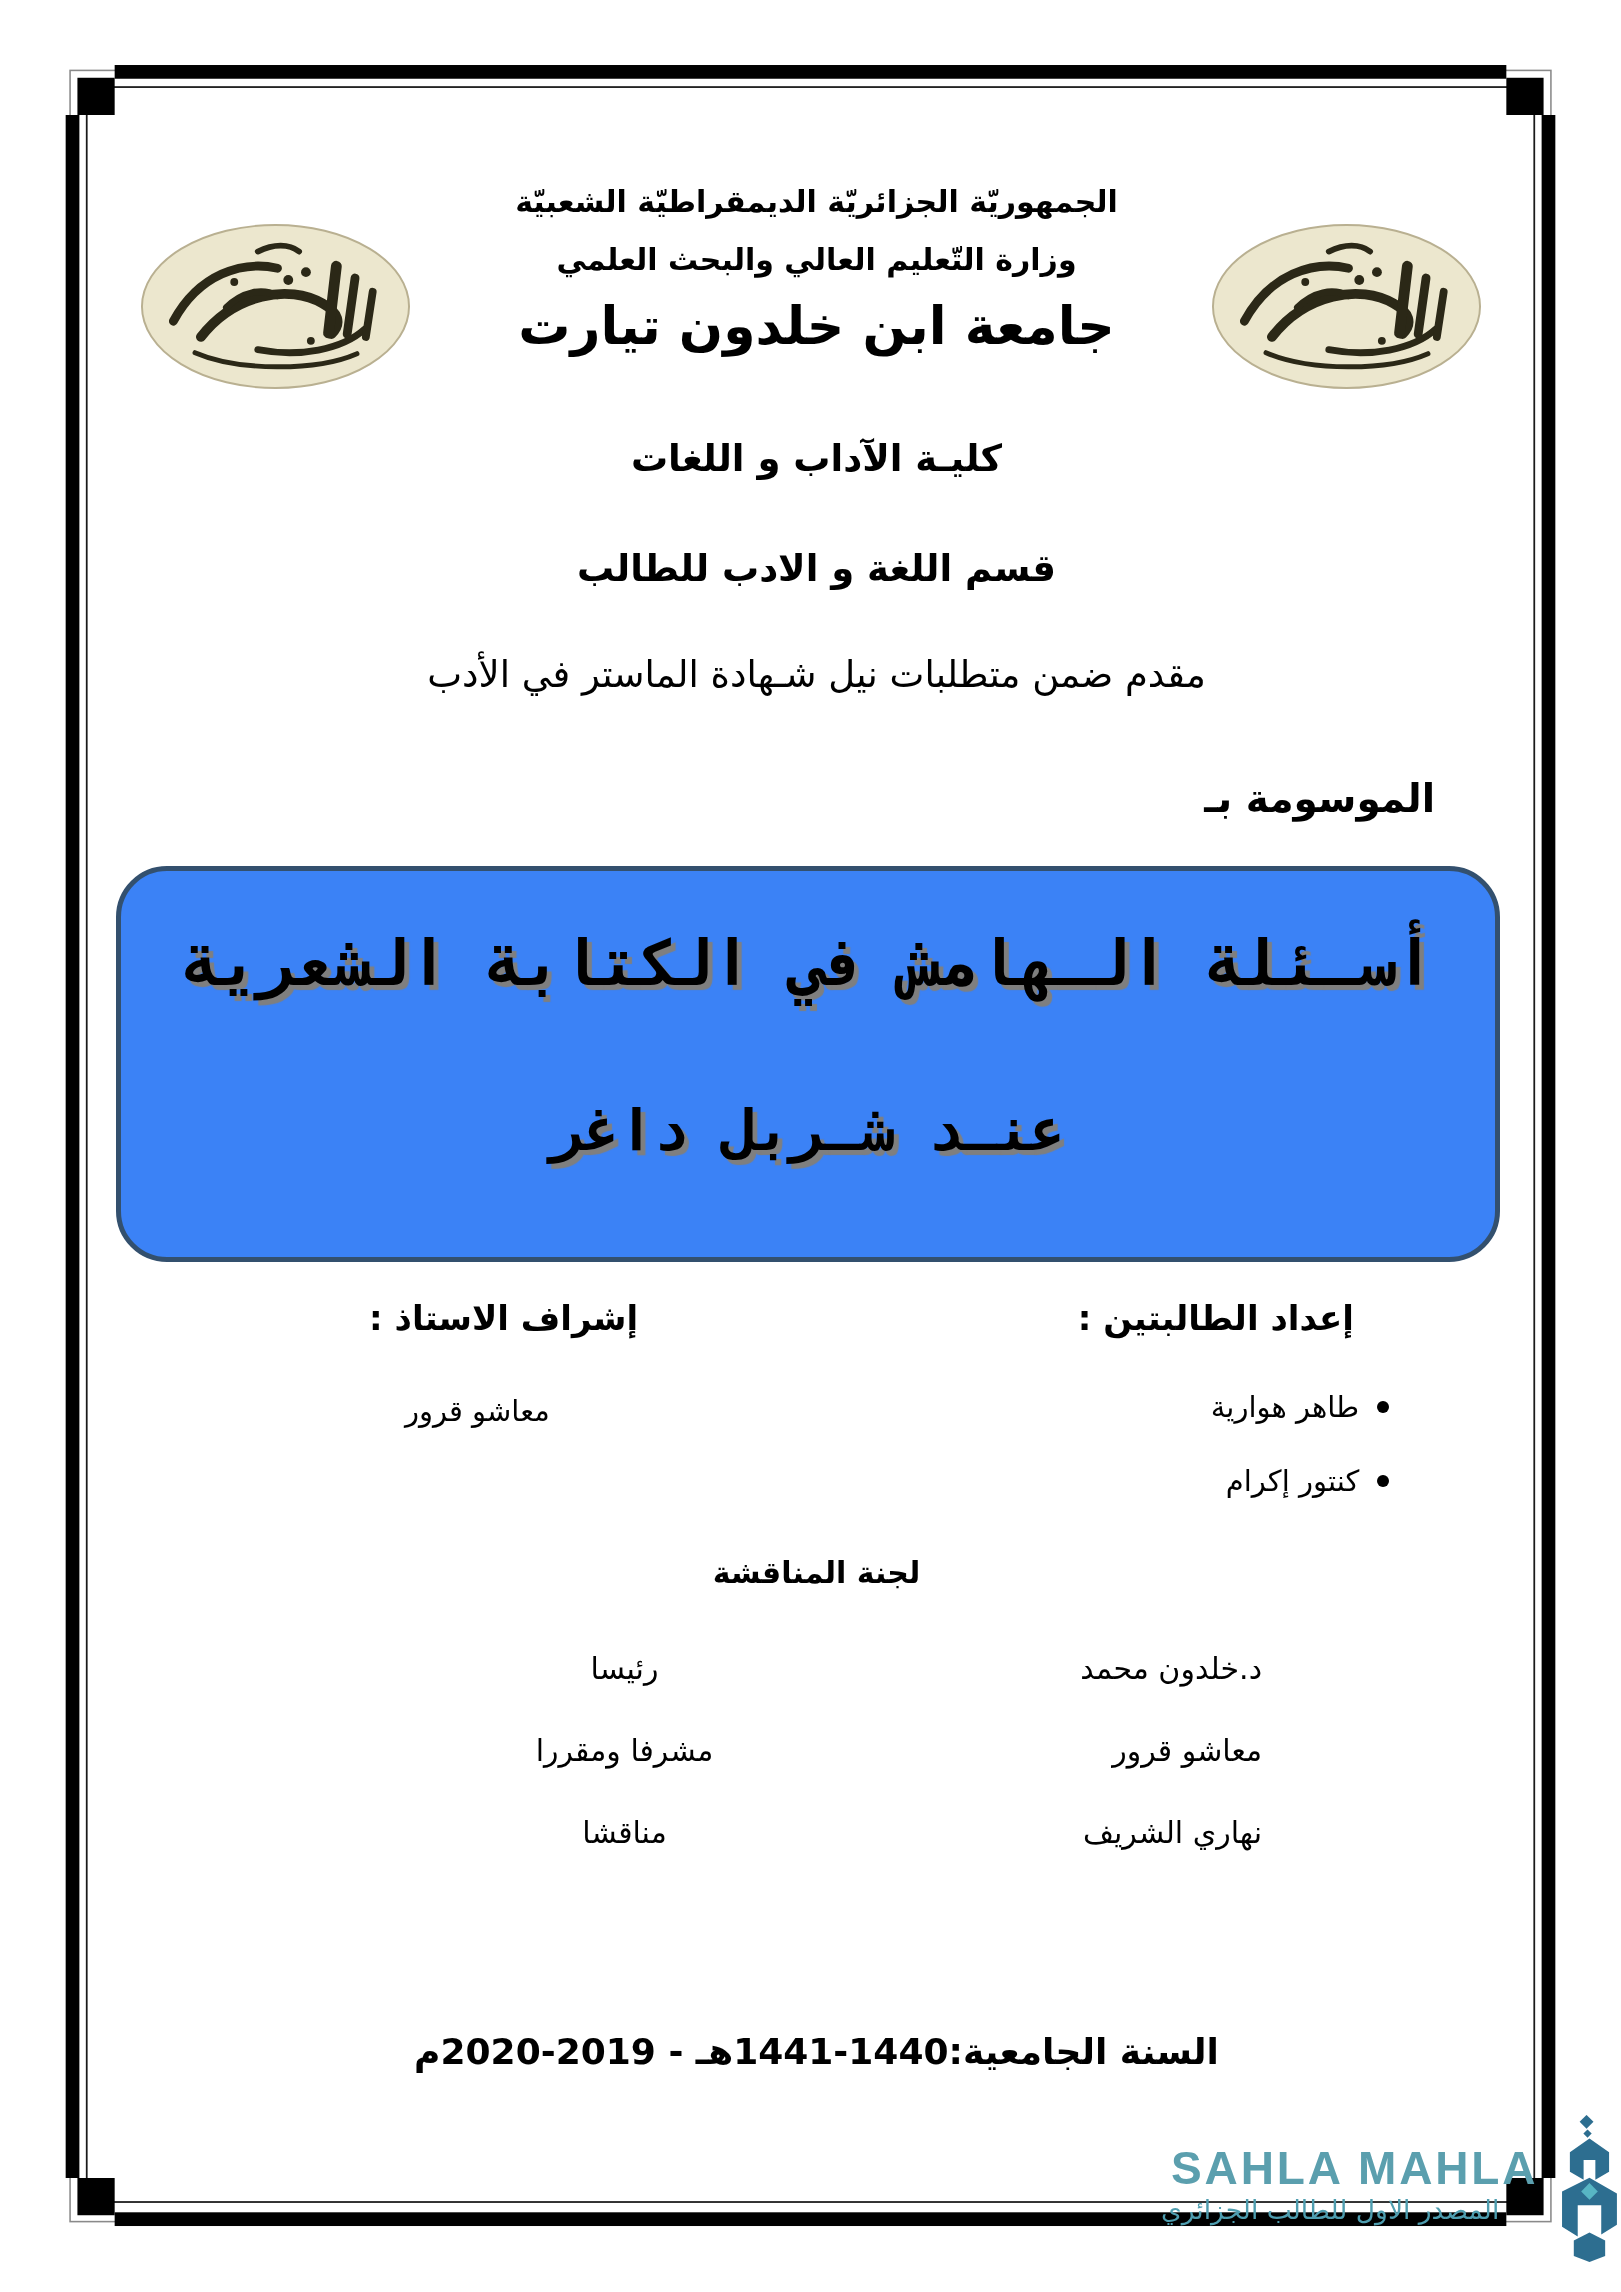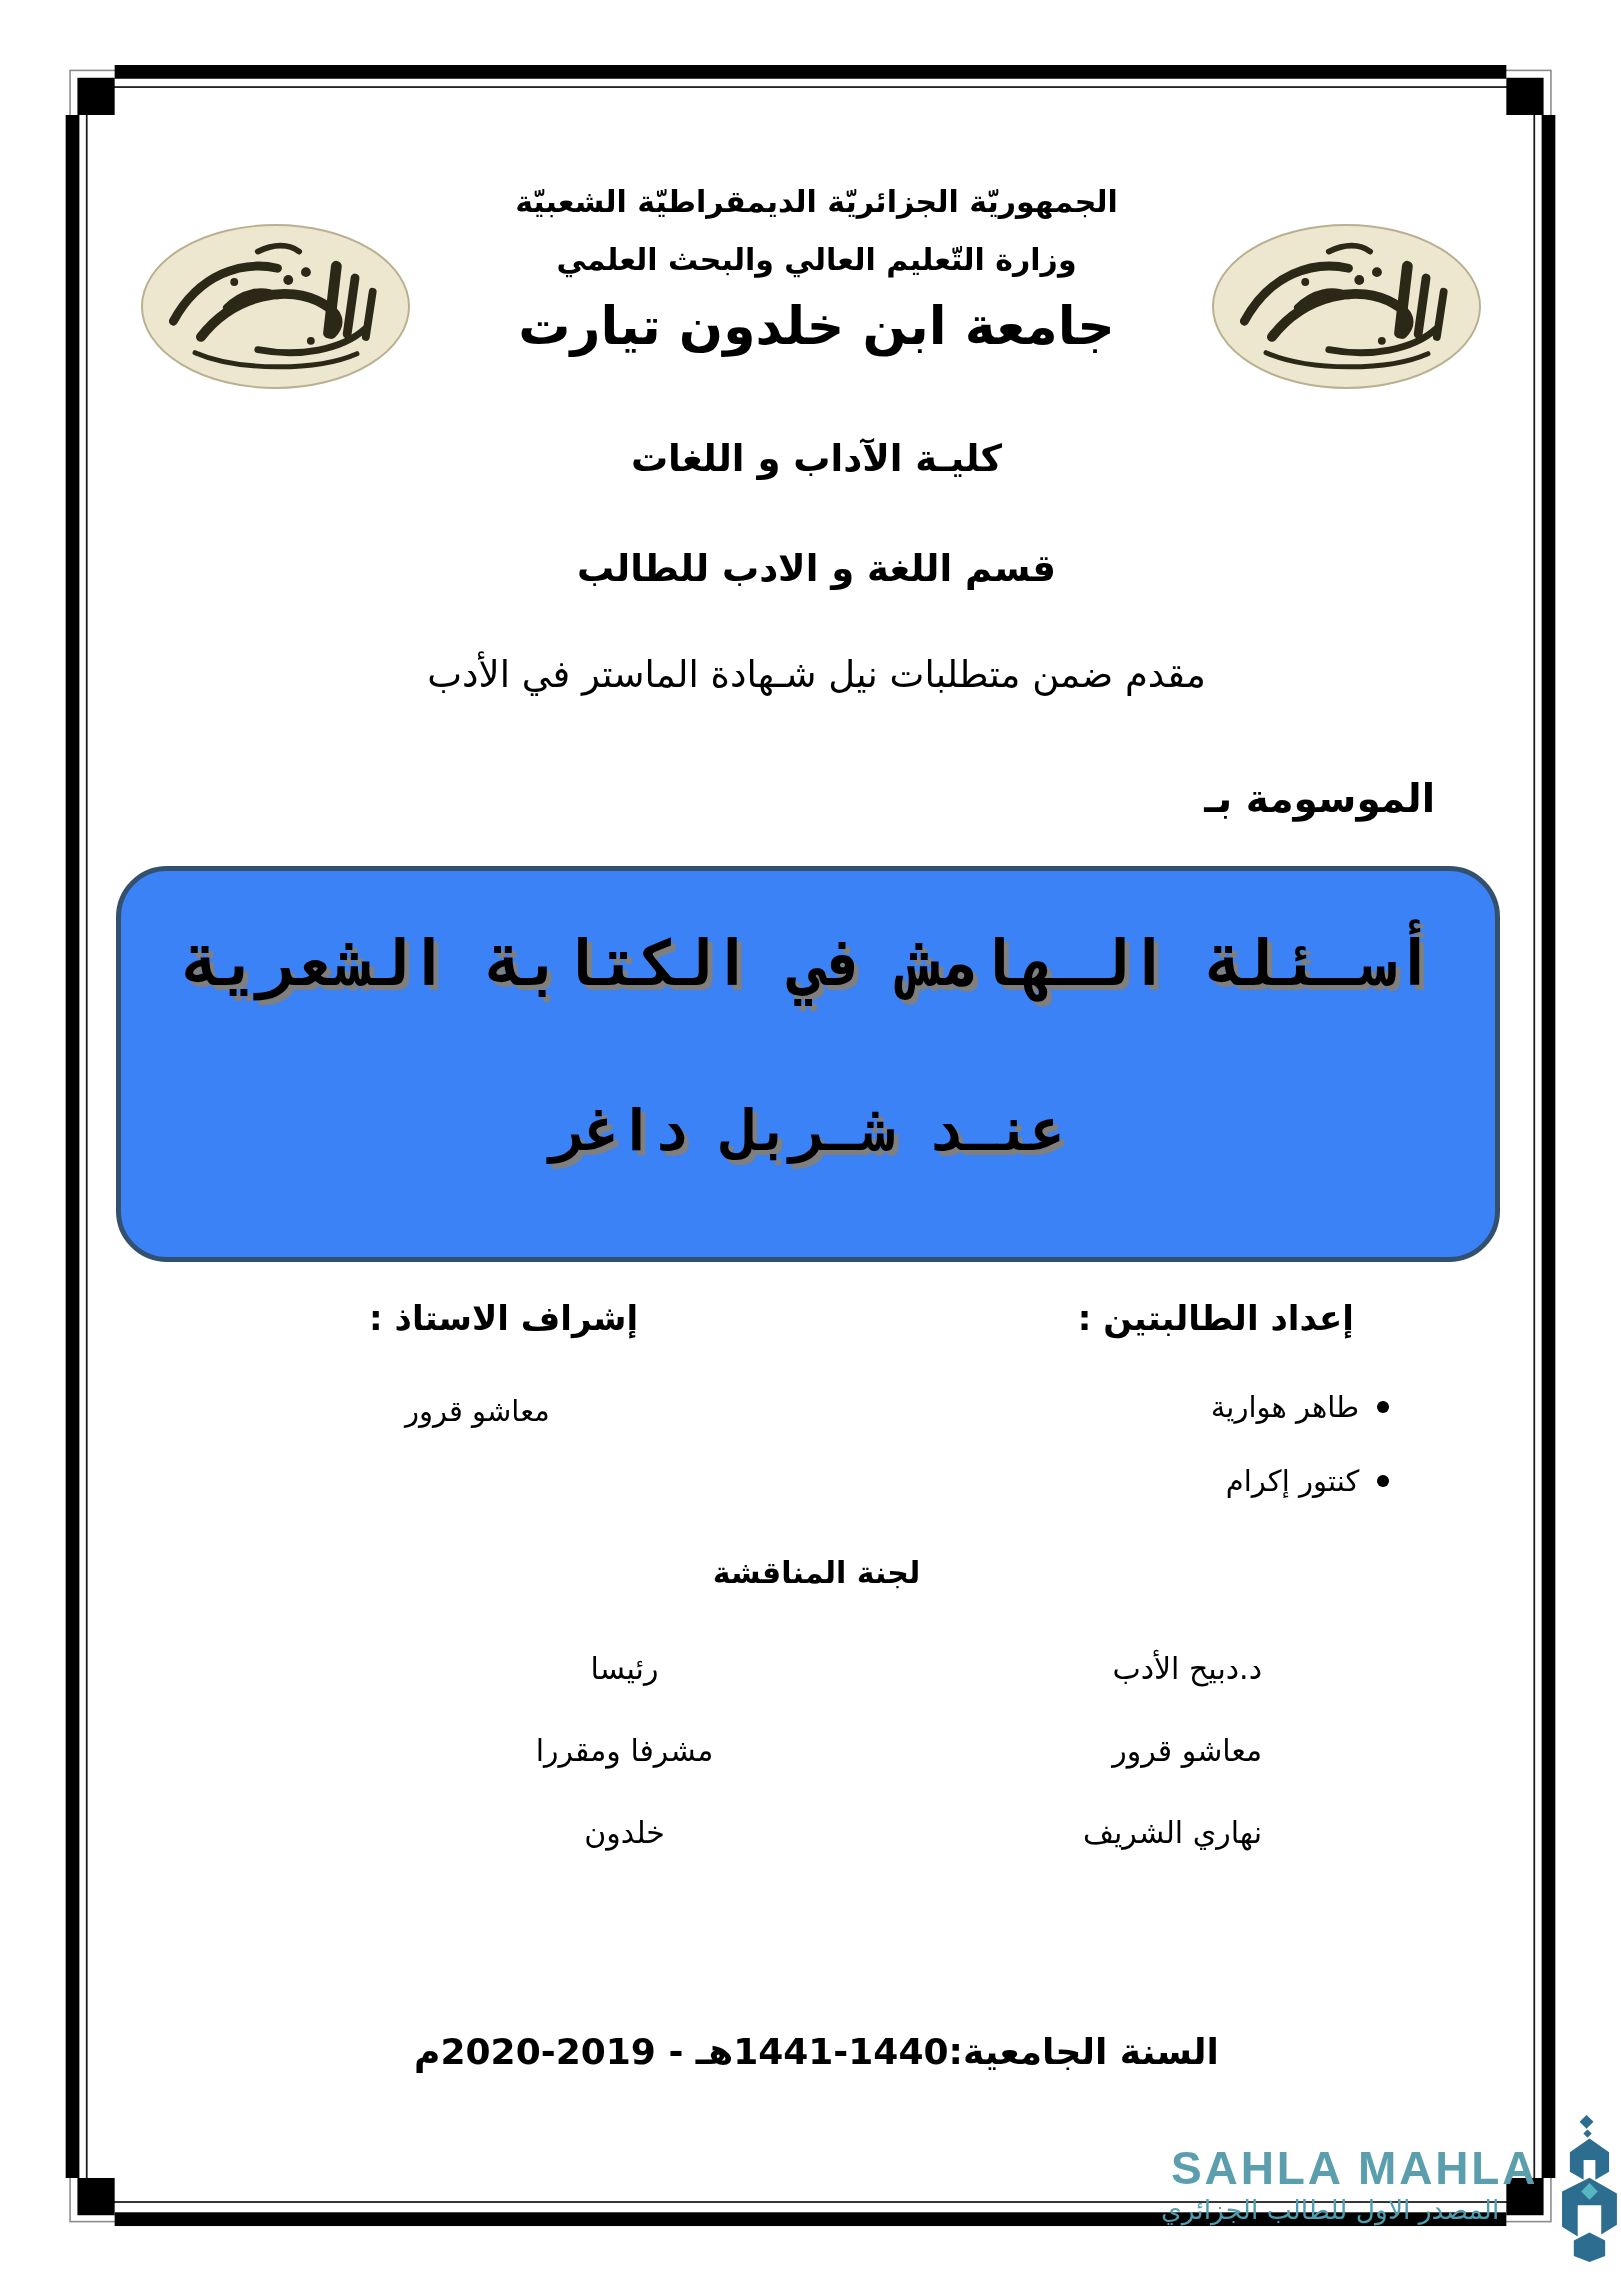--- a/index.html
+++ b/index.html
@@ -166,30 +166,30 @@
     <span class="bullet"></span>
     <span>كنتور إكرام</span>
   </div>
 
   <div class="abs ar supervision-label">إشراف الاستاذ :</div>
   <div class="abs ar supervisor">معاشو قرور</div>
 
   <div class="abs ctr ar committee-heading">لجنة المناقشة</div>
 
   <div class="abs committee-row c-row-1">
-    <span class="c-name">د.دبيح الأدب</span>
+    <span class="c-name">د.خلدون محمد</span>
     <span class="c-role">رئيسا</span>
   </div>
   <div class="abs committee-row c-row-2">
     <span class="c-name">معاشو قرور</span>
     <span class="c-role">مشرفا ومقررا</span>
   </div>
   <div class="abs committee-row c-row-3">
     <span class="c-name">نهاري الشريف</span>
-    <span class="c-role">خلدون</span>
+    <span class="c-role">مناقشا</span>
   </div>
 
   <div class="abs ctr ar year-line">السنة الجامعية:1440-1441هـ -  2019-2020م</div>
 
   <div class="abs wm wm-brand">SAHLA MAHLA</div>
   <div class="abs wm wm-tagline ar">المصدر الاول للطالب الجزائري</div>
   <svg class="abs wm wm-logo" width="65" height="147" viewBox="0 0 66 150">
     <g fill="#2D6E90">
       <rect x="26" y="2" width="10" height="10" transform="rotate(45 31 7)"></rect>
       <rect x="29" y="16" width="6" height="6" transform="rotate(45 32 19)"></rect>

